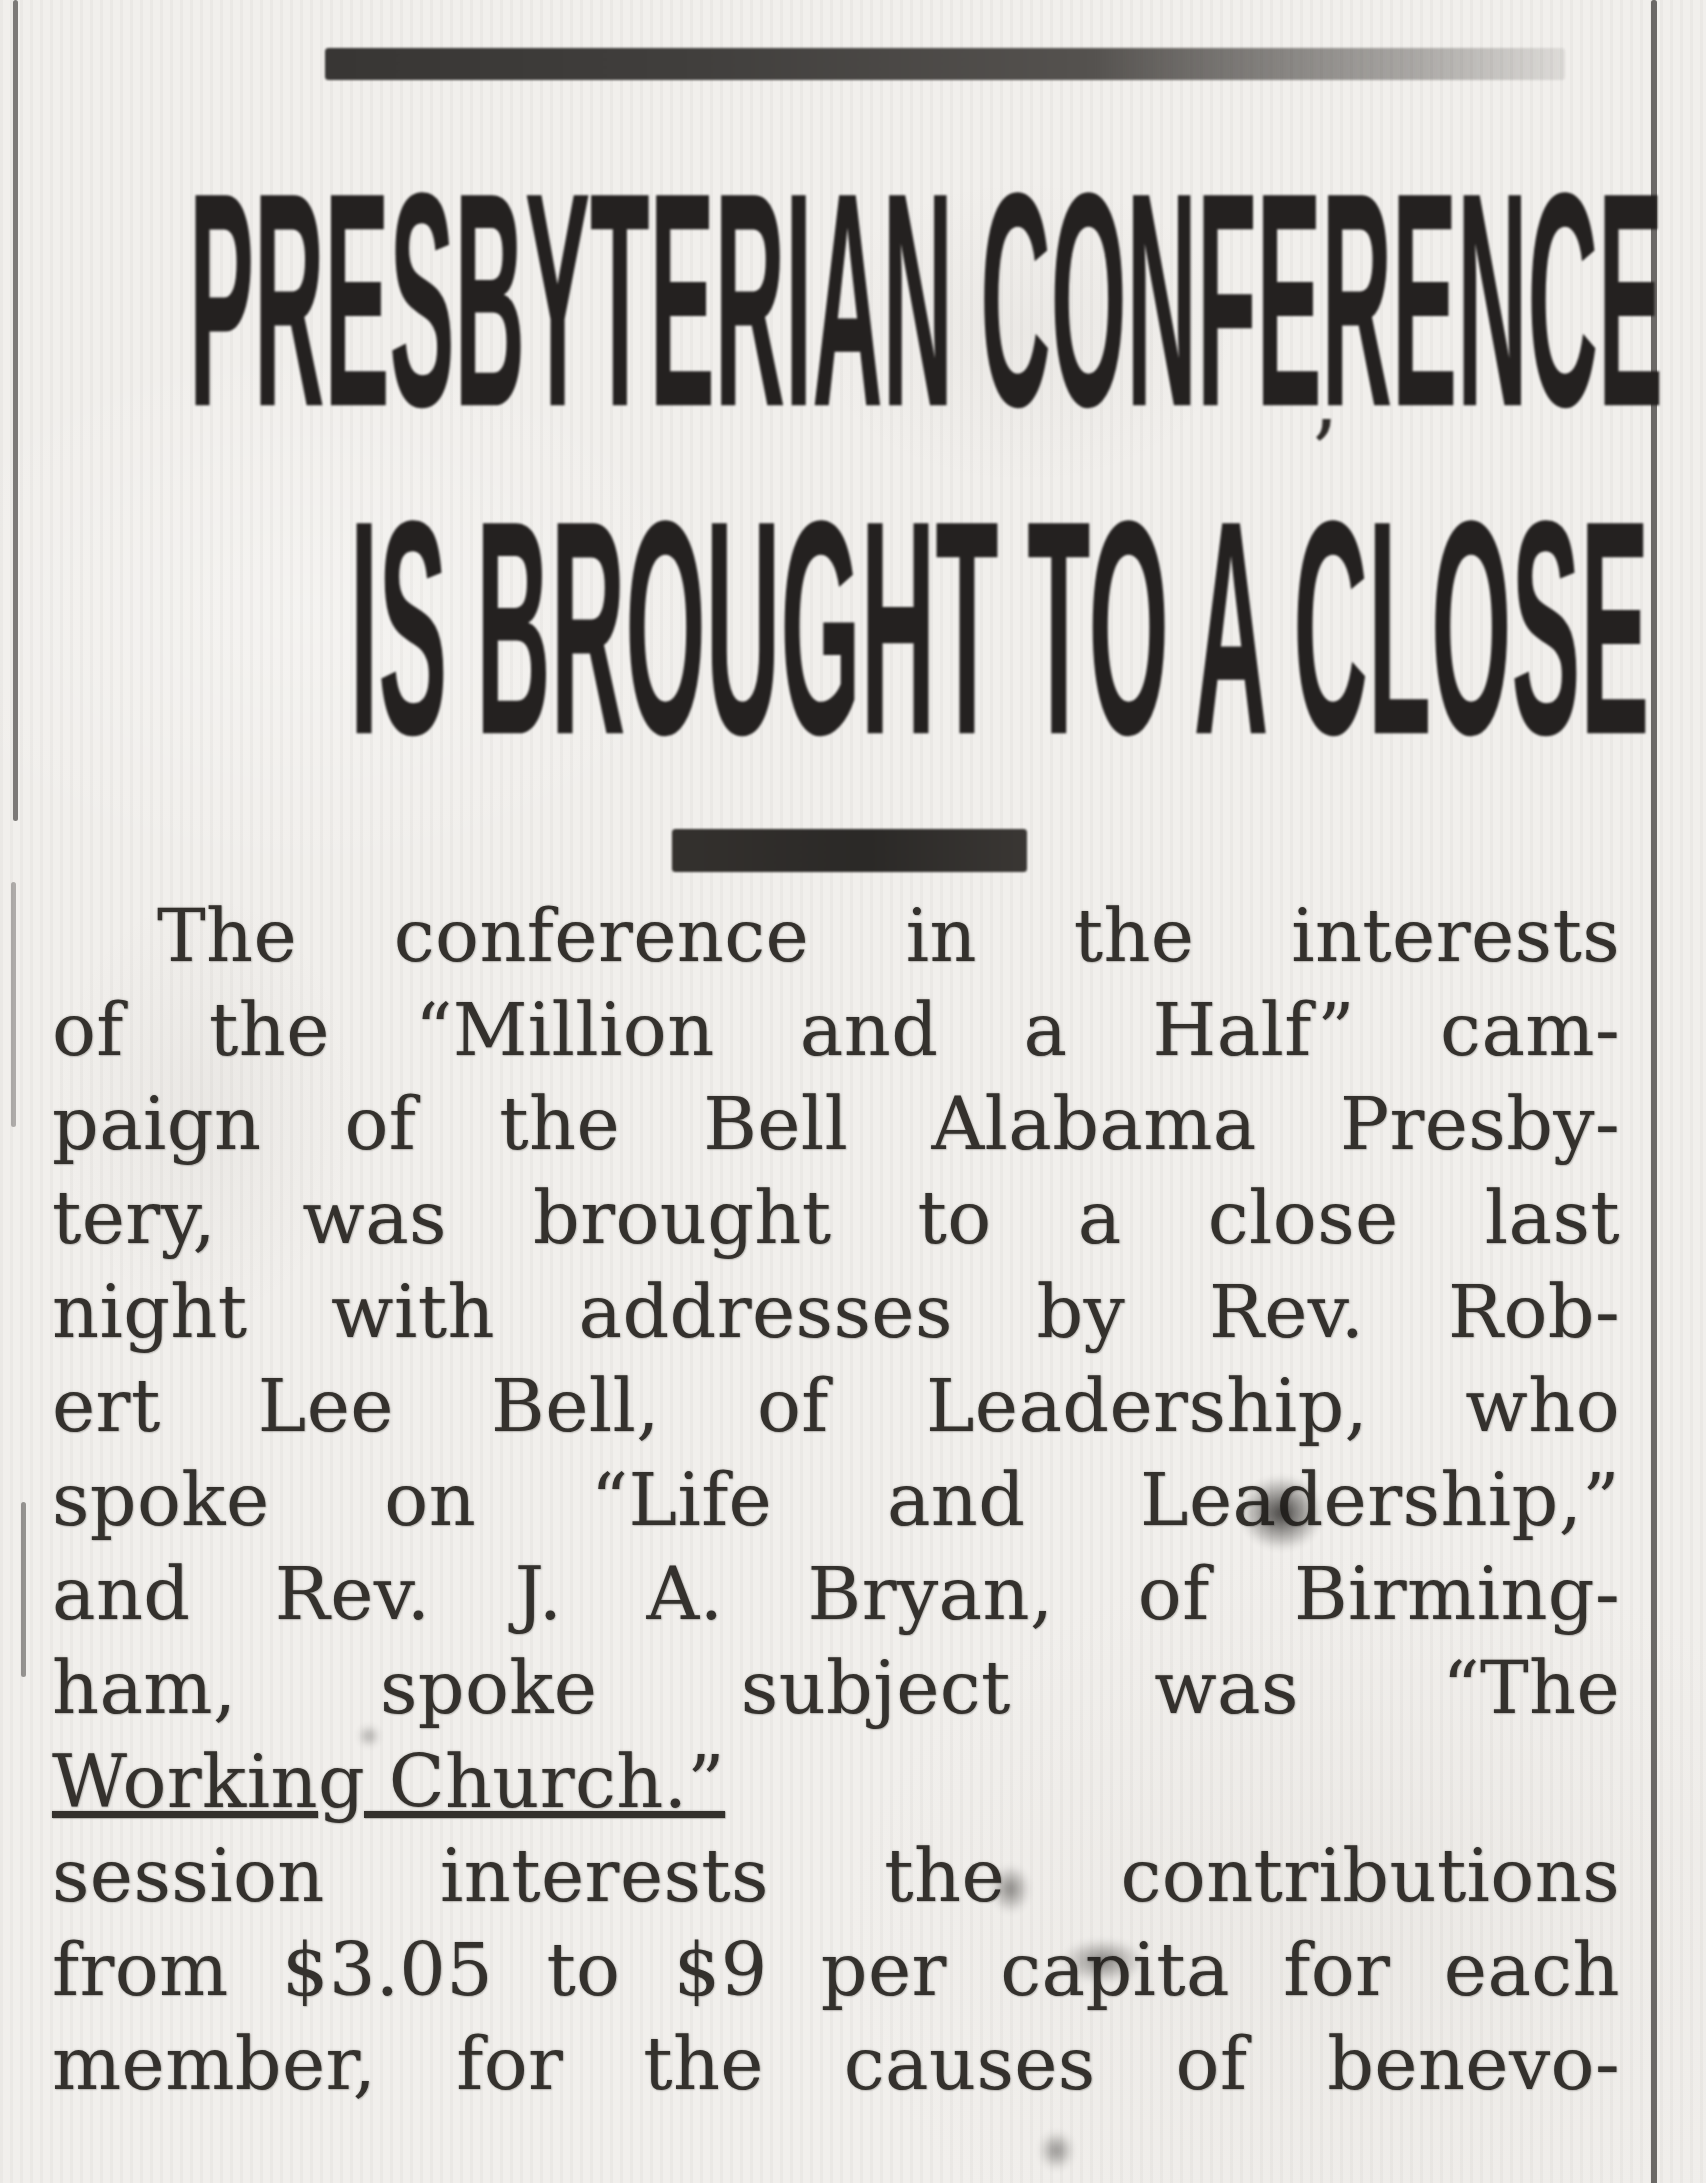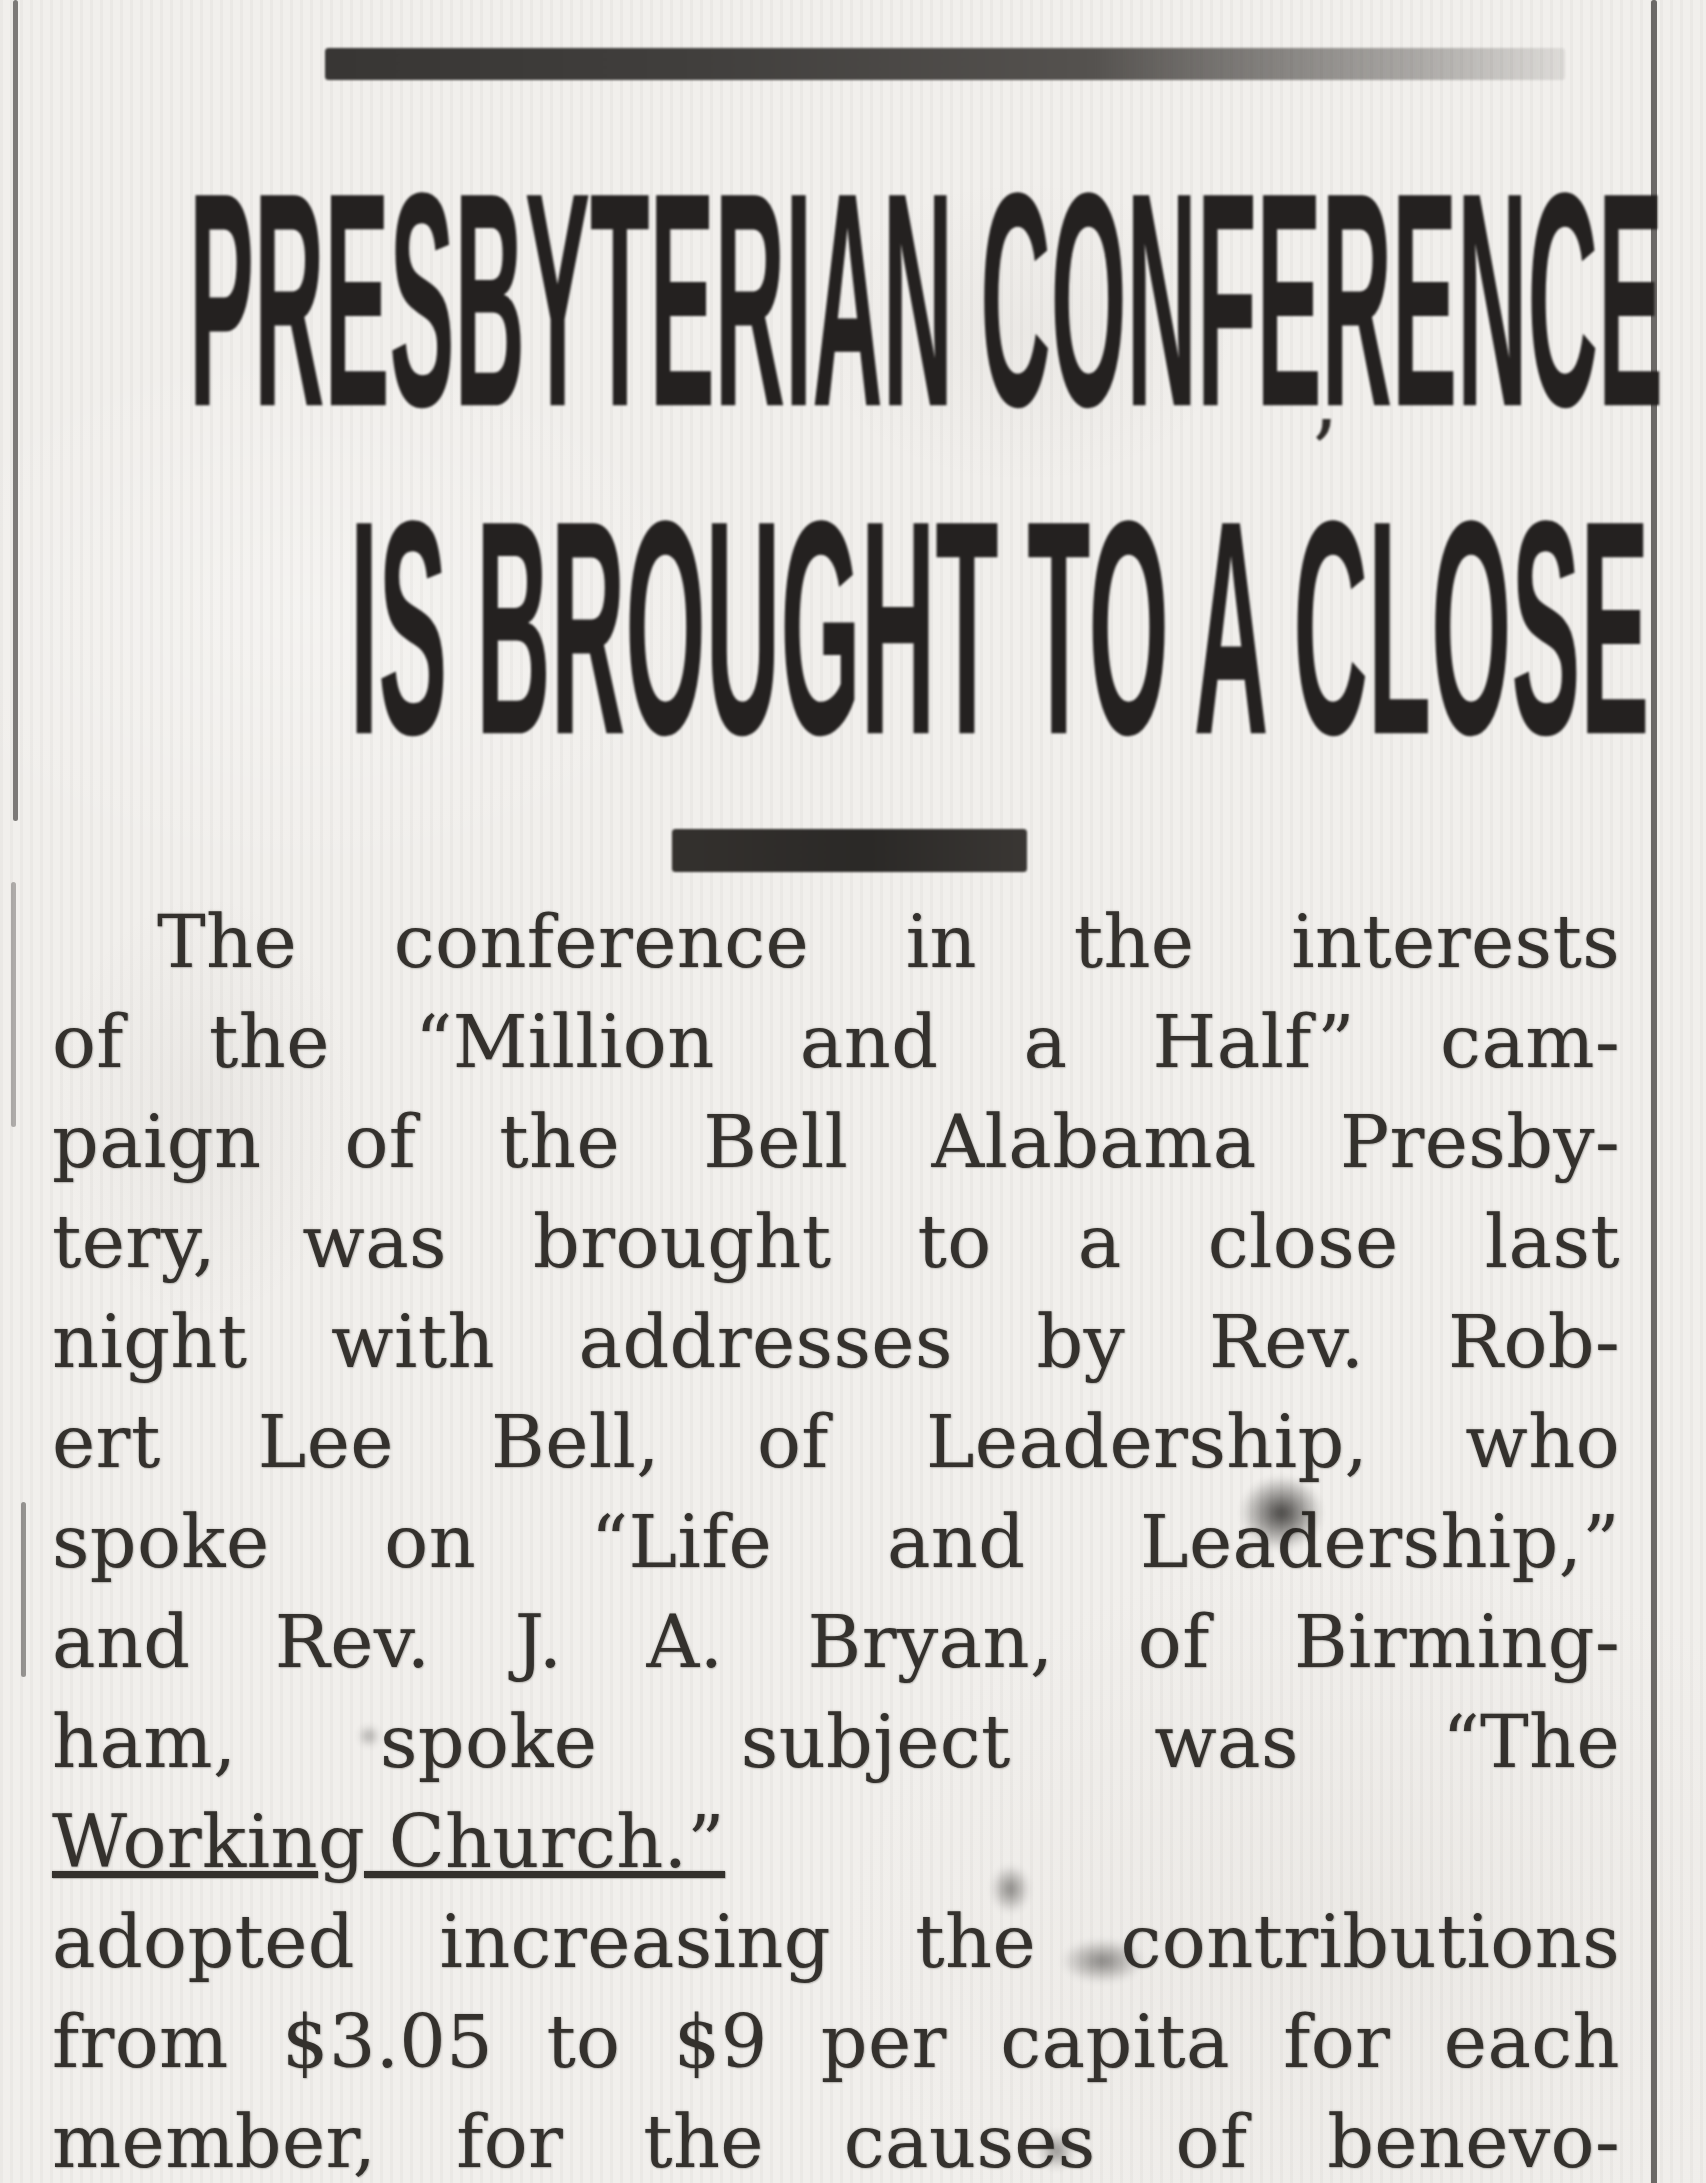--- a/index.html
+++ b/index.html
@@ -52,21 +52,20 @@
     position:absolute;left:52px;top:889px;width:1568px;
     color:#34312d;
     font-size:73px;line-height:94px;
     letter-spacing:0.4px;
     text-shadow:0 0 2.2px rgba(52,48,44,.35), 0.9px 0.9px 1.3px rgba(52,48,44,.18);
   }
   .line{
     height:94px;white-space:nowrap;
     text-align:justify;text-align-last:justify;
     text-justify:inter-word;
-    margin-top:6px;
   }
   .line.indent{text-indent:105px;}
   .line.end{text-align-last:left;text-decoration:underline;}
   .blob{
     position:absolute;border-radius:50%;
     background:radial-gradient(closest-side, rgba(28,26,24,.9), rgba(28,26,24,0));
     filter:blur(3.9px);pointer-events:none;
   }
 </style>
 </head>
@@ -101,21 +100,21 @@
     <div class="line indent">The conference in the interests</div>
     <div class="line">of the “Million and a Half” cam-</div>
     <div class="line">paign of the Bell Alabama Presby-</div>
     <div class="line">tery, was brought to a close last</div>
     <div class="line">night with addresses by Rev. Rob-</div>
     <div class="line">ert Lee Bell, of Leadership, who</div>
     <div class="line">spoke on “Life and Leadership,”</div>
     <div class="line">and Rev. J. A. Bryan, of Birming-</div>
     <div class="line">ham, spoke subject was “The</div>
     <div class="line end">Working Church.”</div>
-    <div class="line">adopted increasing the contributions</div>
+    <div class="line">session interests the contributions</div>
     <div class="line">from $3.05 to $9 per capita for each</div>
     <div class="line">member, for the causes of benevo-</div>
 
   </div>
 
   <div class="blob" style="left:1240px;top:1476px;width:83px;height:74px;opacity:.9;"></div>
   <div class="blob" style="left:991px;top:1865px;width:39px;height:48px;opacity:.55;"></div>
   <div class="blob" style="left:1061px;top:1939px;width:83px;height:44px;opacity:.55;"></div>
   <div class="blob" style="left:1039px;top:2131px;width:35px;height:39px;opacity:.5;"></div>
   <div class="blob" style="left:358px;top:1725px;width:22px;height:22px;opacity:.4;"></div>

